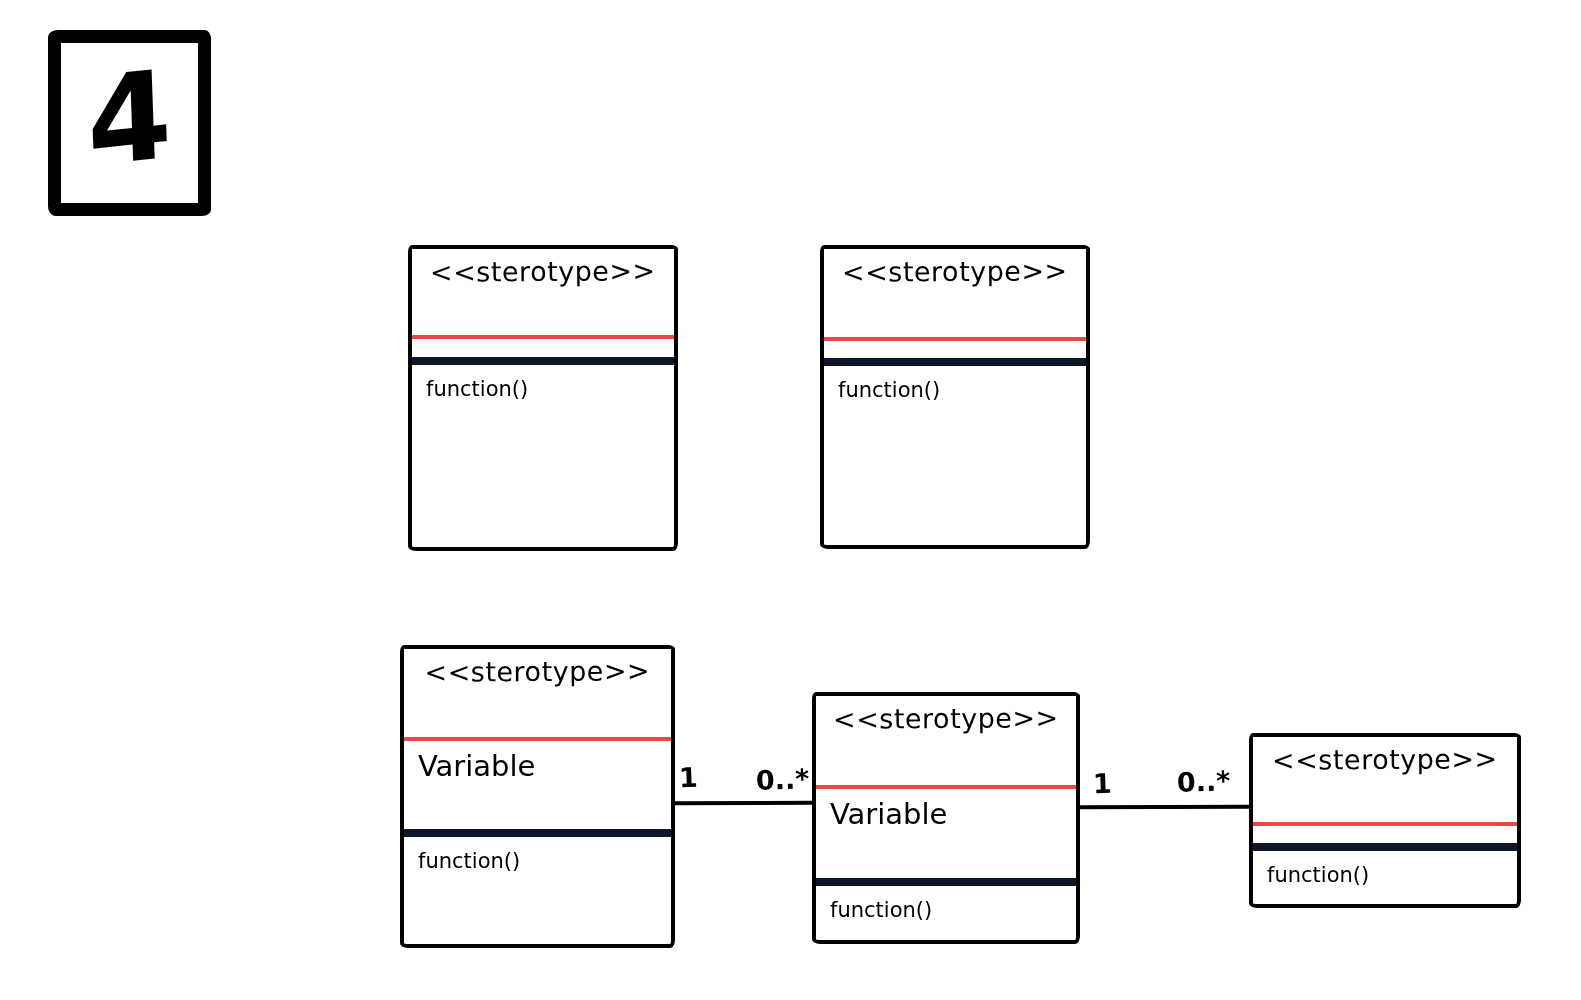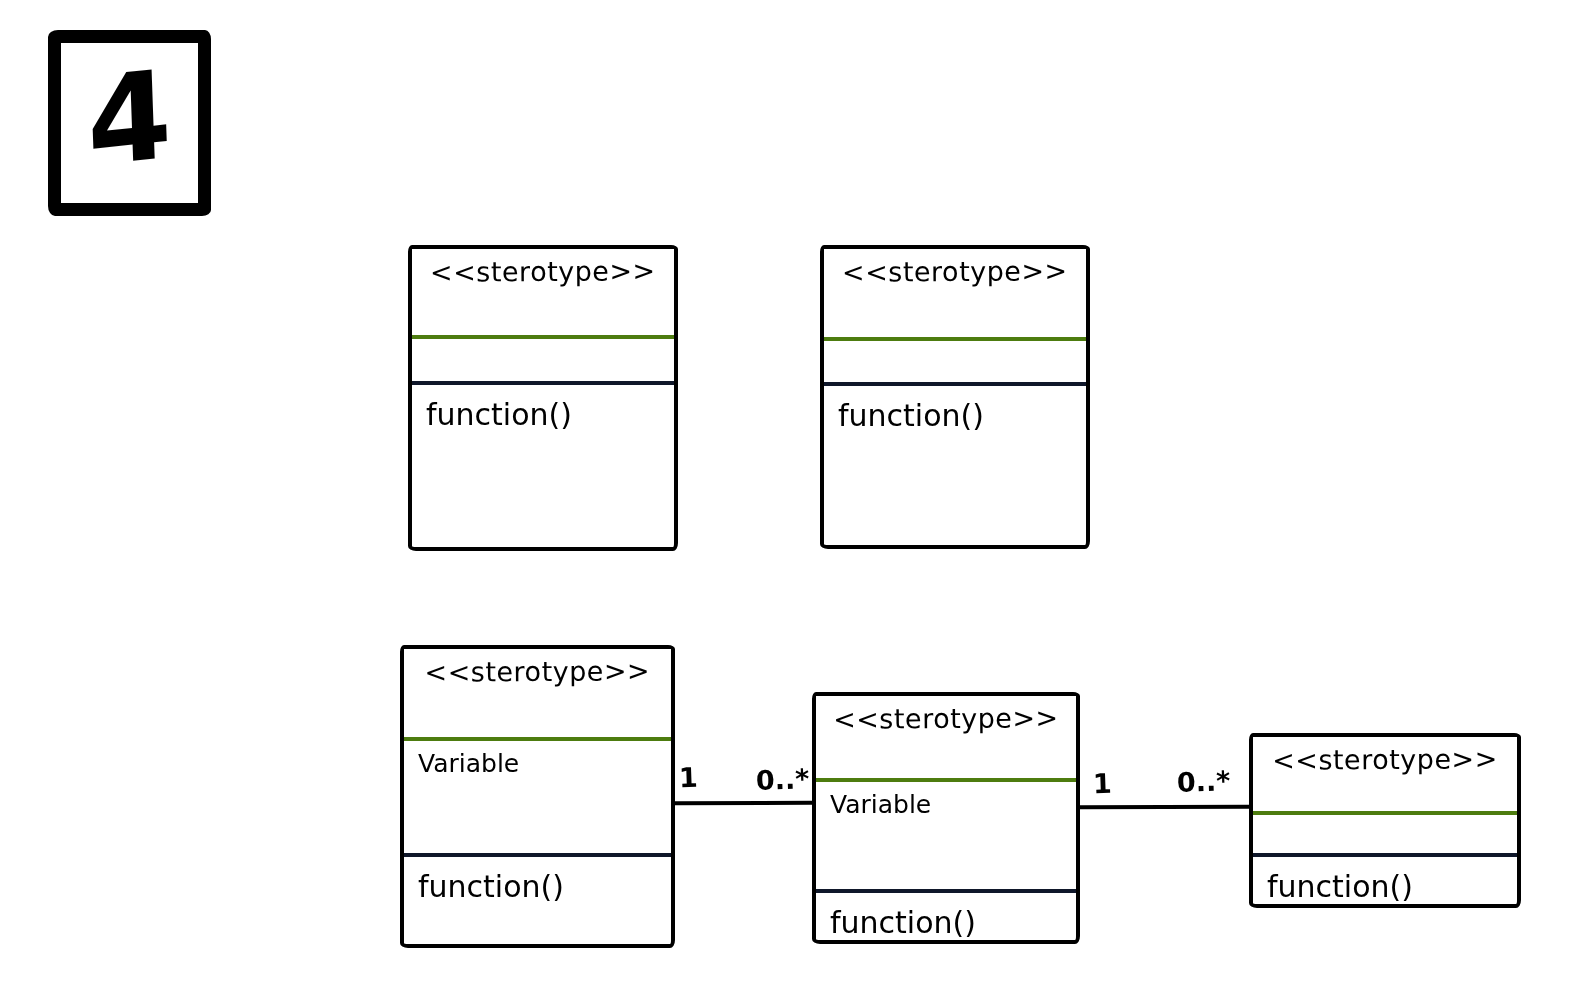--- a/index.html
+++ b/index.html
@@ -38,31 +38,30 @@
     font-weight: normal;
   }
   .uml-header {
     text-align: center;
     padding-top: 7px;
     font-size: 27px;
     letter-spacing: 0.5px;
     transform: rotate(-0.4deg);
   }
   .uml-attrs {
-    border-top: 4px solid #4d7c0f;
+    border-top: 4px solid #ef4444;
     padding: 8px 14px 0 14px;
-    font-size: 25px;
+    font-size: 29px;
   }
   .uml-attrs.empty { padding: 0; }
   .uml-methods {
-    border-top: 4px solid #0f172a;
+    border-top: 8px solid #0f172a;
     padding: 12px 14px 0 14px;
-    font-size: 30px;
+    font-size: 21px;
     flex: 1;
-    margin-top: 24px;
   }
 
   
   #class-top-left      { left: 408px; top: 245px; width: 270px; height: 306px; }
   #class-top-left .uml-header      { height: 86px; }
   #class-top-left .uml-attrs       { height: 22px; }
 
   #class-top-right     { left: 820px; top: 245px; width: 270px; height: 304px; }
   #class-top-right .uml-header     { height: 88px; }
   #class-top-right .uml-attrs      { height: 21px; }

